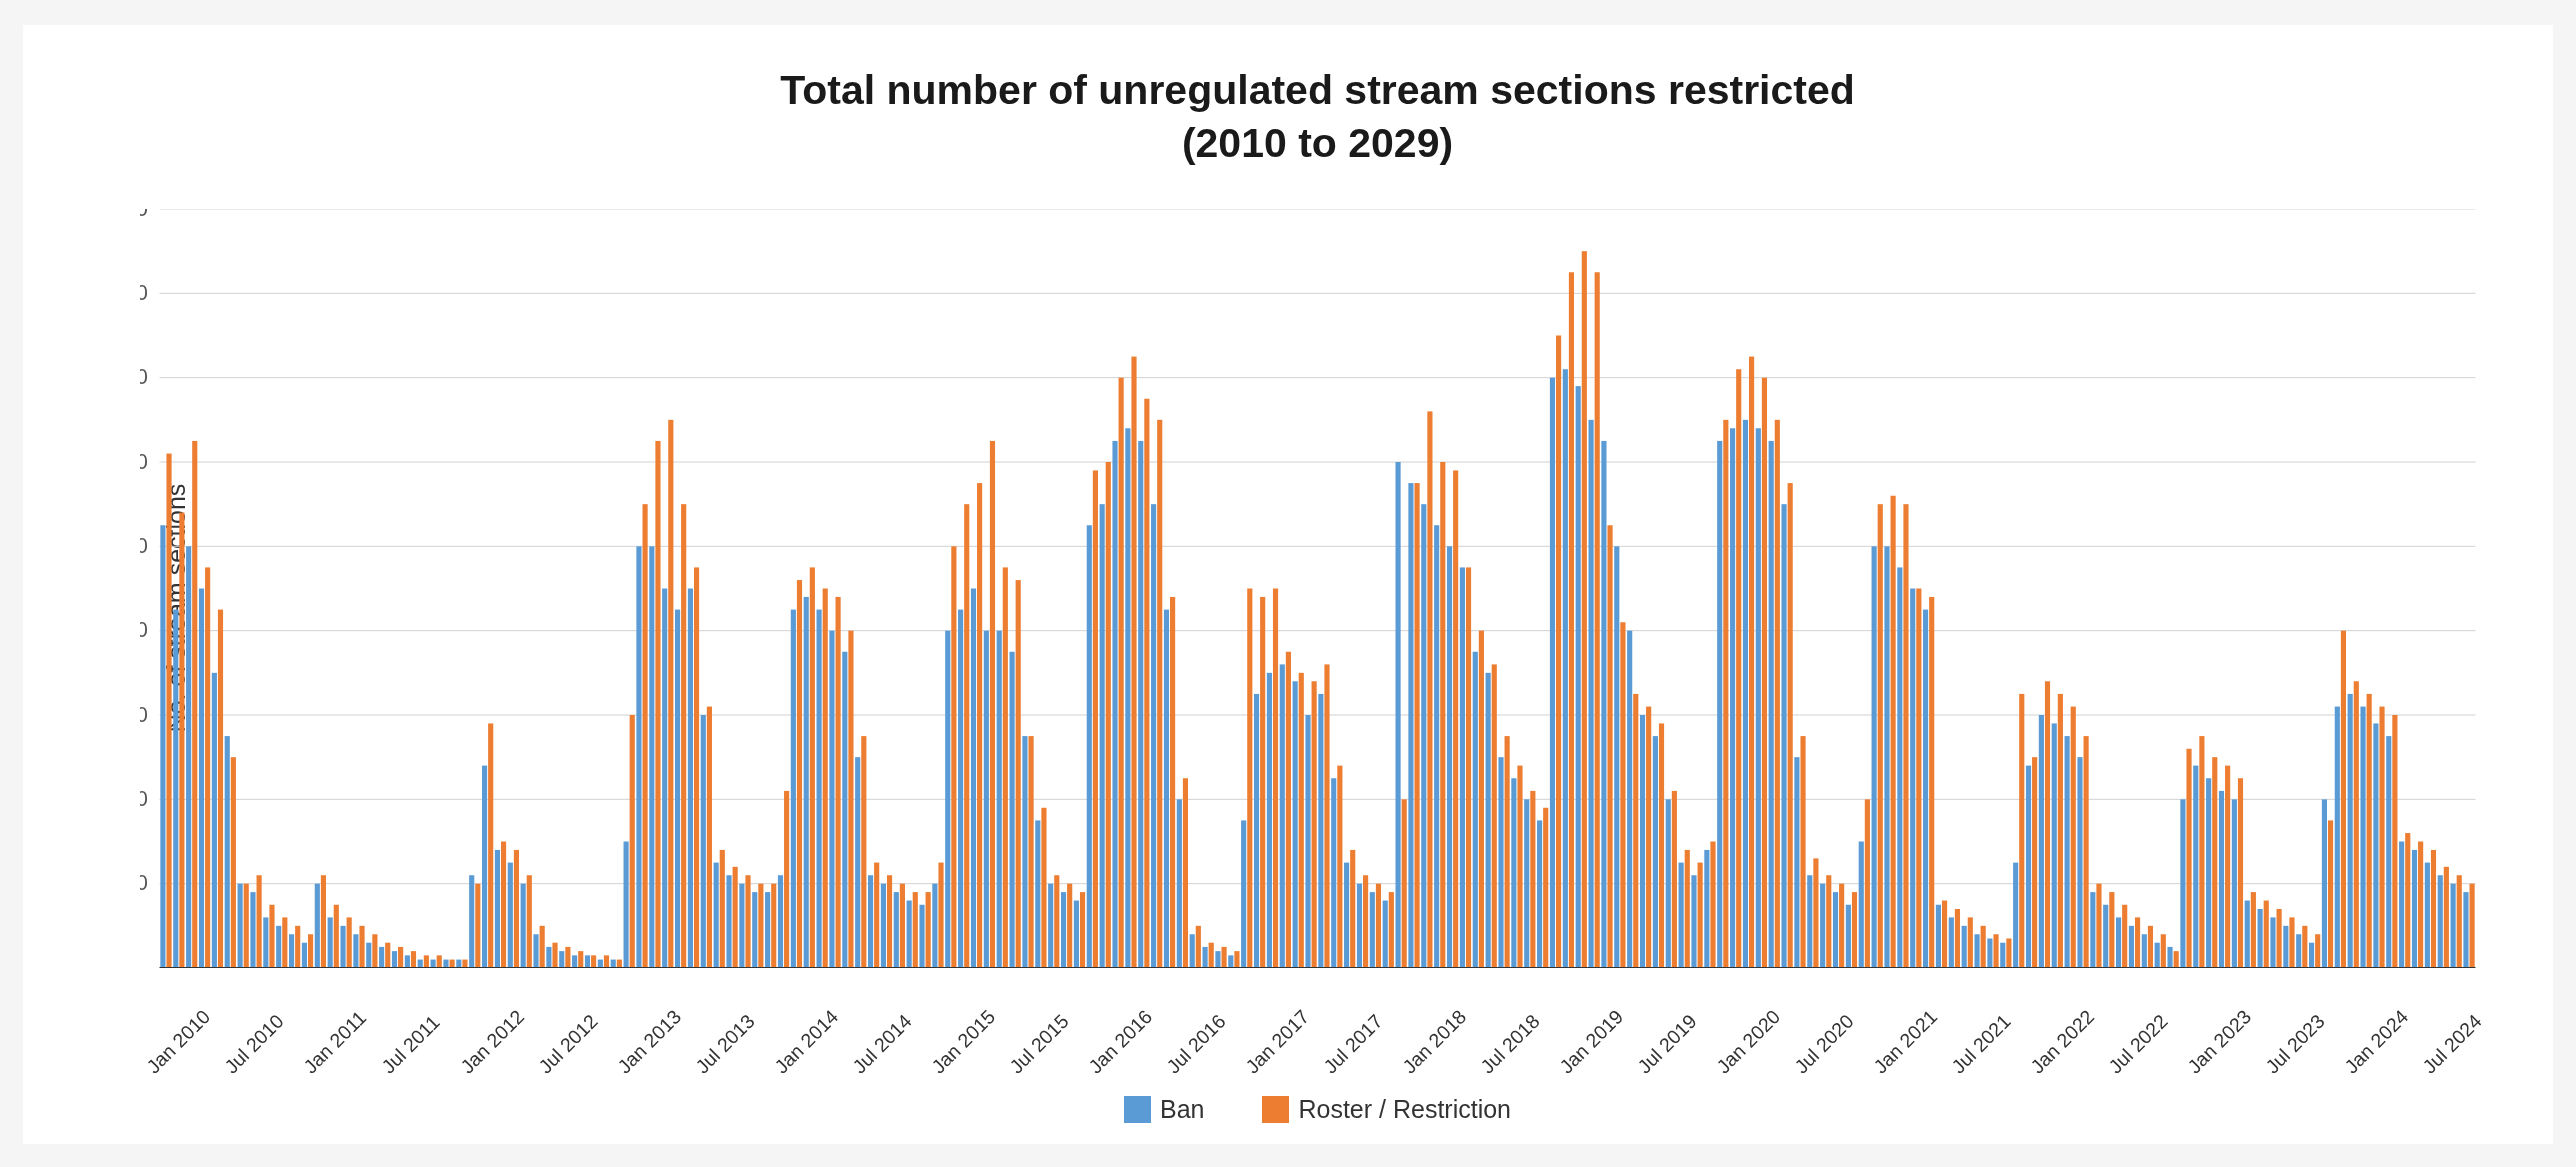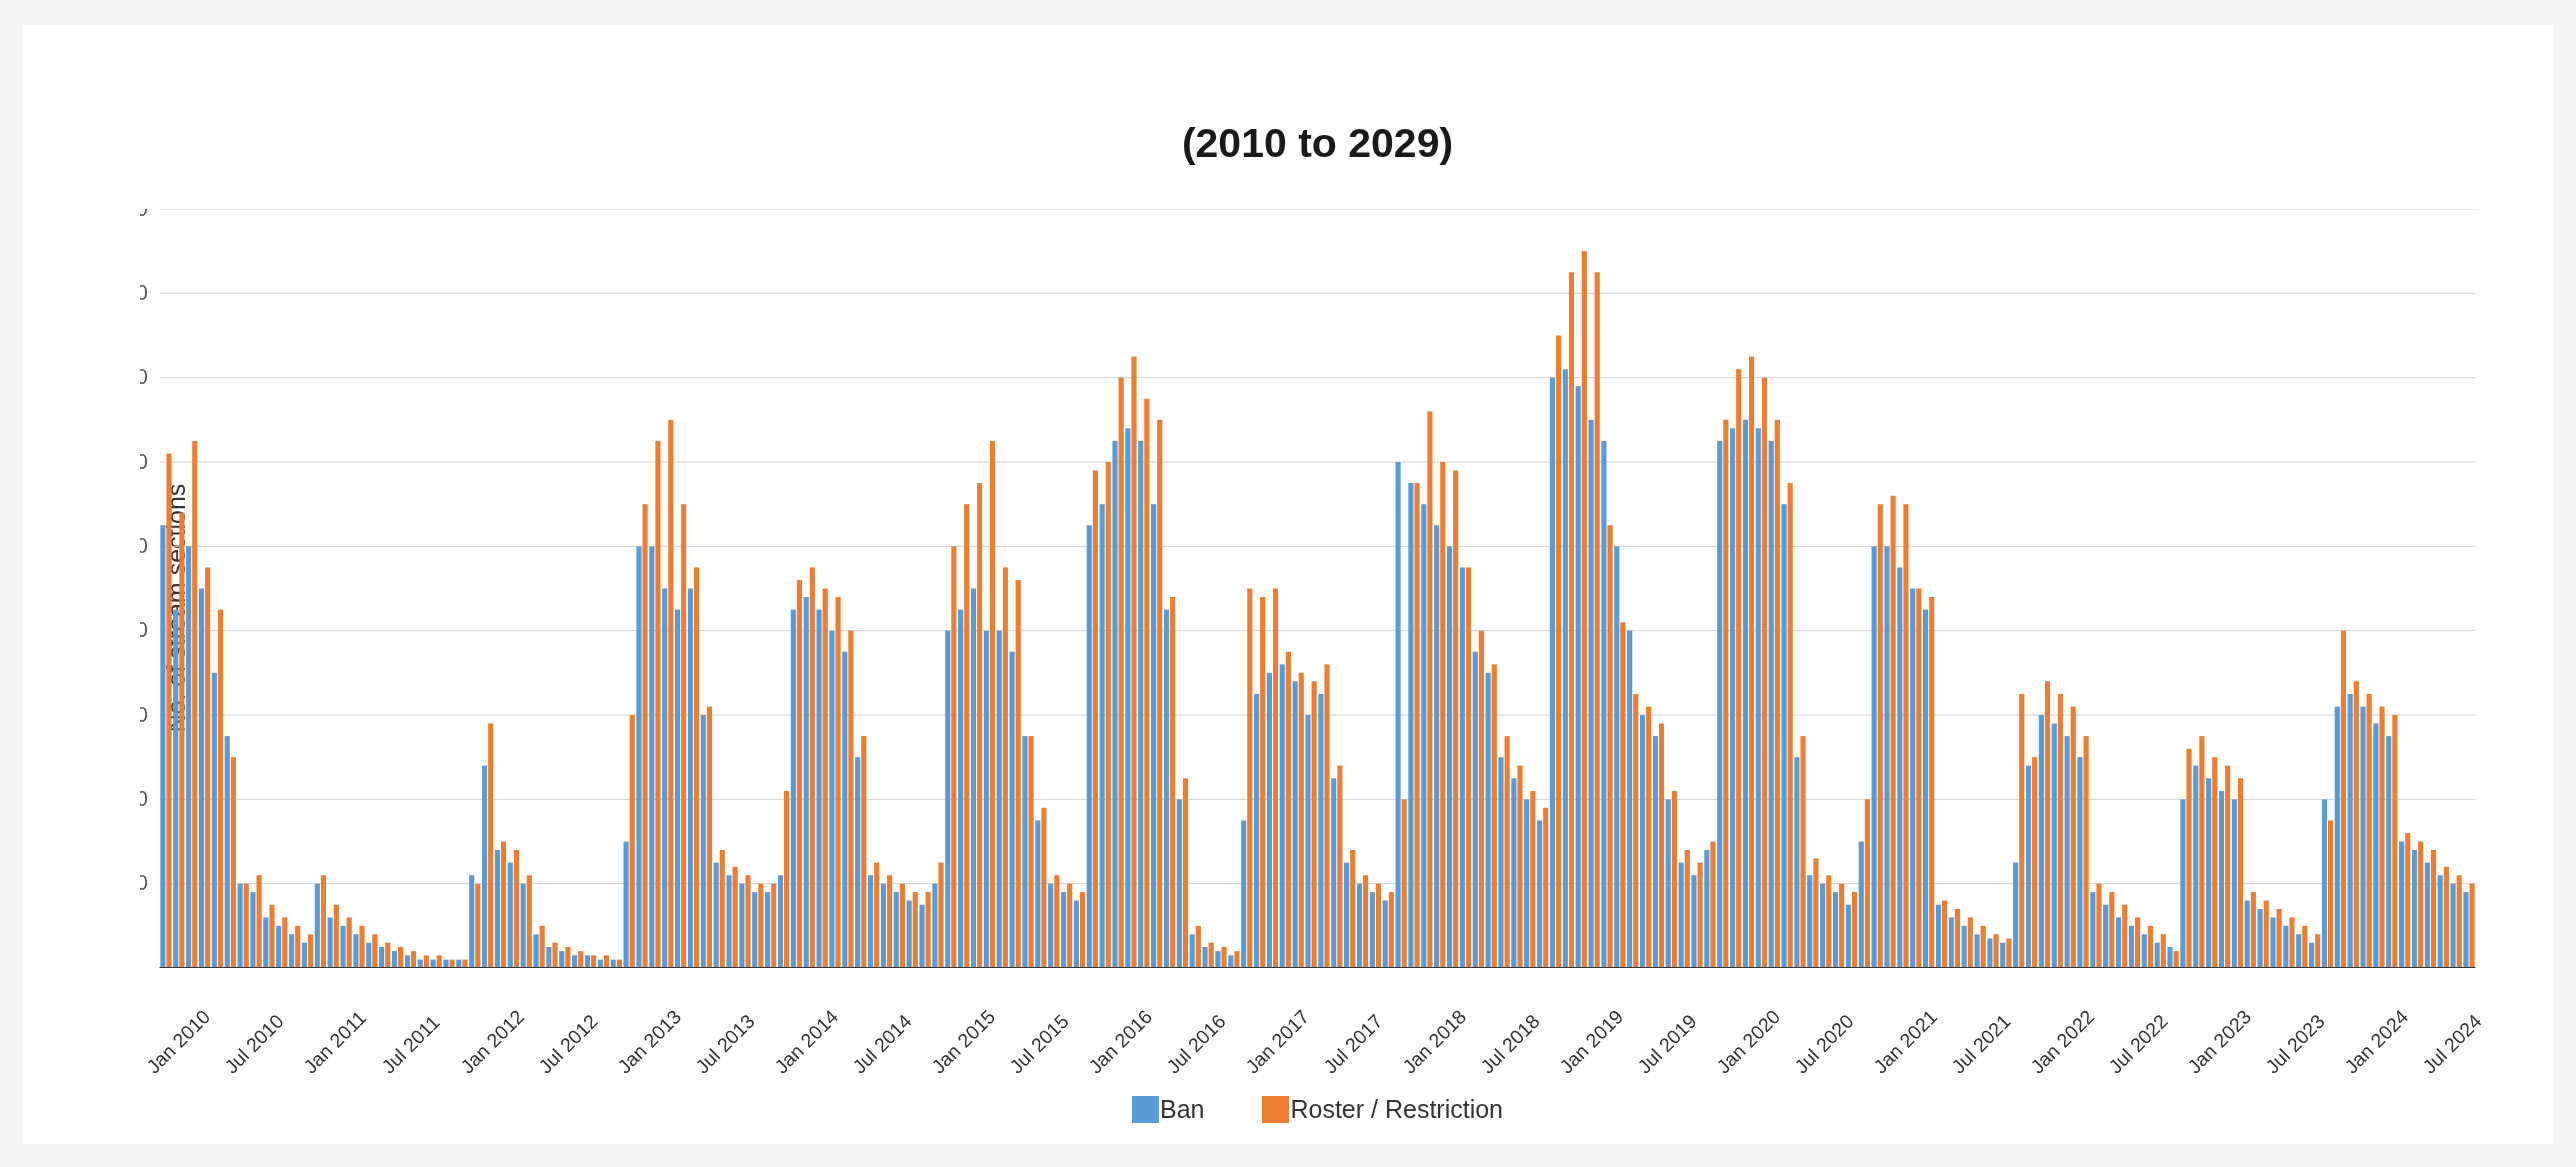--- a/index.html
+++ b/index.html
@@ -43,42 +43,42 @@
     }
     .legend {
       display: flex;
       justify-content: center;
       gap: 58px;
       margin-top: 88px;
     }
     .legend-item {
       display: flex;
       align-items: center;
-      gap: 1px;
+      gap: 9px;
       font-size: 25px;
       color: #333;
     }
     .legend-box {
       width: 27px;
       height: 27px;
     }
     svg.chart-svg {
       position: absolute;
       top: 0;
       left: 0;
       width: 100%;
       height: 759px;
     }
   </style>
 </head>
 <body>
 
 <div class="chart-container">
   <div class="chart-title">
-    <br>
+    <span>Total number of unregulated stream sections restricted</span><br>
     <span>(2010 to 2029)</span>
   </div>
   <div class="chart-area">
     <span class="y-axis-label">No. of stream sections</span>
     <svg class="chart-svg" id="chart-svg" viewBox="0 0 2380 780">
         <line x1="0" y1="780" x2="2380" y2="780" stroke="#d0d0d0" stroke-width="1"></line>
         <line x1="0" y1="693.3333333333334" x2="2380" y2="693.3333333333334" stroke="#d0d0d0" stroke-width="1"></line>
         <text x="-12" y="700.3333333333334" text-anchor="end" font-size="22" fill="#555">20</text>
         <line x1="0" y1="606.6666666666667" x2="2380" y2="606.6666666666667" stroke="#d0d0d0" stroke-width="1"></line>
         <text x="-12" y="613.6666666666667" text-anchor="end" font-size="22" fill="#555">40</text>

